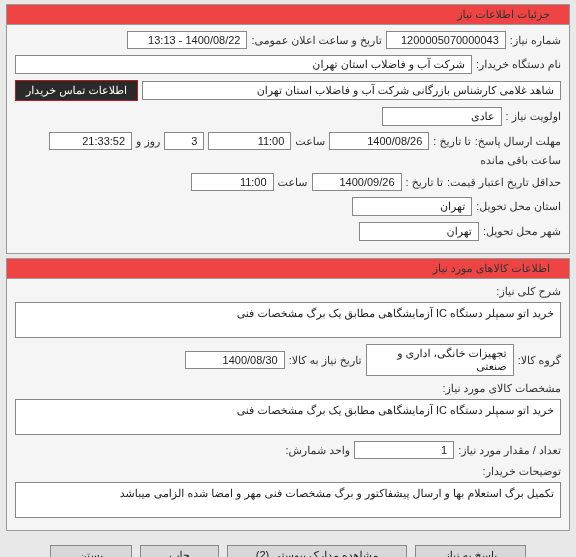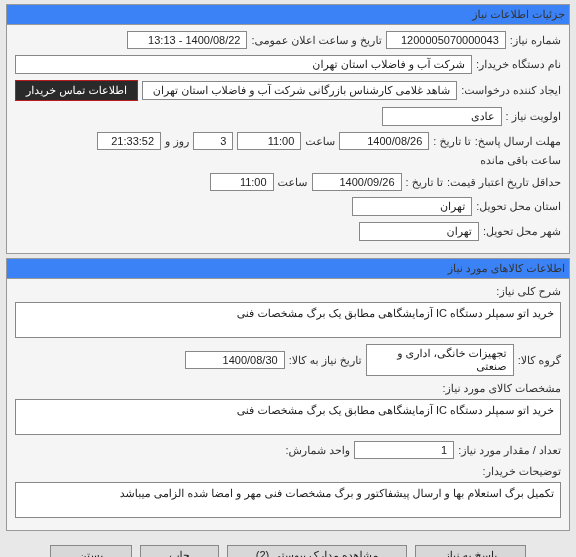--- a/index.html
+++ b/index.html
@@ -15,23 +15,23 @@
   height: 557px;
   overflow: hidden;
   direction: rtl;
 }
 .panel {
   border: 1px solid #999;
   margin: 4px 6px;
   background: #f5f5f5;
 }
 .panel-header {
-  background: #3b82f6;
+  background: #ef4444;
   border-bottom: 1px solid #999;
-  padding: 3px 4px;
+  padding: 3px 19px;
   font-size: 11px;
   color: #333;
 }
 .panel-body {
   padding: 6px 8px;
 }
 .row {
   display: flex;
   align-items: center;
   margin-bottom: 6px;
@@ -54,21 +54,21 @@
   align-items: center;
 }
 .field-wide {
   flex: 1;
   min-width: 200px;
 }
 .field-med {
   width: 120px;
 }
 .field-sm {
-  width: 64px;
+  width: 83px;
   padding-left: 36px;
 }
 .field-xs {
   width: 40px;
 }
 .textarea {
   background: #fff;
   border: 1px solid #888;
   padding: 4px 6px;
   font-size: 11px;
@@ -117,34 +117,33 @@
       <span class="label">تاریخ و ساعت اعلان عمومی:</span>
       <span class="field field-med">1400/08/22 - 13:13</span>
     </div>
 
     <div class="row">
       <span class="label">نام دستگاه خریدار:</span>
       <span class="field field-wide">شرکت آب و فاضلاب استان تهران</span>
     </div>
 
     <div class="row">
-      <span class="label">ایجاد کننده درخواست:</span>
       <span class="field field-wide">شاهد غلامی کارشناس بازرگانی شرکت آب و فاضلاب استان تهران</span>
       <button class="btn-dark">اطلاعات تماس خریدار</button>
     </div>
 
     <div class="row">
       <span class="label">اولویت نیاز :</span>
       <span class="field field-med">عادی</span>
     </div>
 
     <div class="row">
       <span class="label">مهلت ارسال پاسخ:</span>
       <span class="label">تا تاریخ :</span>
-      <span class="field" style="width:90px">1400/08/26</span>
+      <span class="field" style="width:100px">1400/08/26</span>
       <span class="label">ساعت</span>
       <span class="field field-sm">11:00</span>
       <span class="field field-xs">3</span>
       <span class="label">روز و</span>
       <span class="field field-sm">21:33:52</span>
       <span class="label">ساعت باقی مانده</span>
     </div>
 
     <div class="row">
       <span class="label">حداقل تاریخ اعتبار قیمت:</span>

